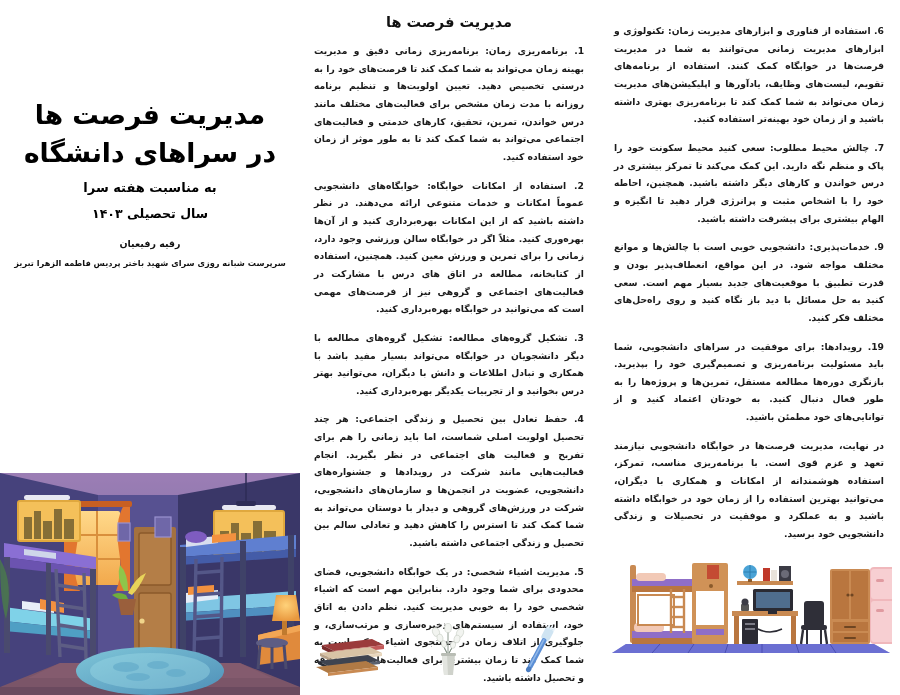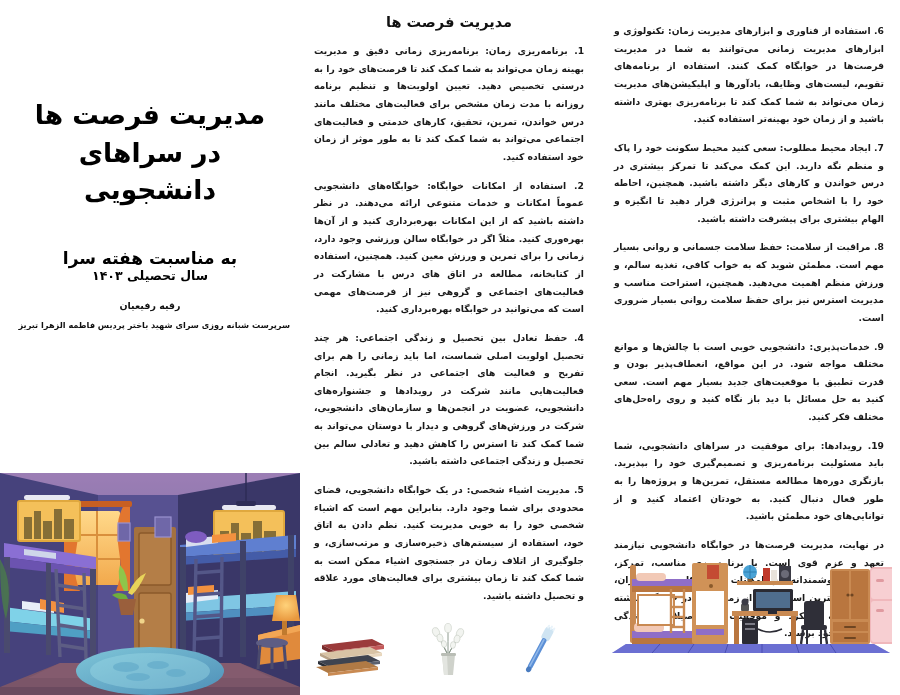--- a/index.html
+++ b/index.html
@@ -87,69 +87,69 @@
     width: 268px;
     text-align: center;
     font-size: 26.5px;
     font-weight: 900;
     line-height: 1.42;
     color: #000;
     letter-spacing: -0.3px;
     direction: rtl;
   }
   .cover-sub {
-    margin-top: 39px;
-    font-size: 17px;
+    margin-top: 9px;
+    font-size: 13px;
     font-weight: 900;
     color: #000;
     direction: rtl;
   }
   .cover-year {
+    margin-top: 11px;
     font-size: 12.5px;
     font-weight: 900;
     color: #000;
     direction: rtl;
   }
   .cover-author {
     margin-top: 17px;
     font-size: 9.5px;
     font-weight: 700;
     color: #111;
     direction: rtl;
   }
   .cover-role {
     margin-top: 9px;
     font-size: 8.2px;
     font-weight: 700;
     color: #111;
     direction: rtl;
-    text-align: right;
+    text-align: center;
     width: 280px;
   }
   .cover-logo { margin-top: 10px; }
   .cover-photo {
     position: absolute;
     left: 0; right: 0; bottom: 0;
     height: 222px;
     overflow: hidden;
   }
 </style>
 </head>
 <body>
 
 <div class="brochure">
 
   <div class="panel panel-right">
     <div class="rp-body">
 
       <p class="para"><span class="num">6.</span> <span class="lead">استفاده از فناوری و ابزارهای مدیریت زمان:</span> <span>تکنولوژی و ابزارهای مدیریت زمانی می‌توانند به شما در مدیریت فرصت‌ها در خوابگاه کمک کنند. استفاده از برنامه‌های تقویم، لیست‌های وظایف، یادآورها و اپلیکیشن‌های مدیریت زمان می‌تواند به شما کمک کند تا برنامه‌ریزی بهتری داشته باشید و از زمان خود بهینه‌تر استفاده کنید.</span></p>
 
-      <p class="para"><span class="num">7.</span> <span class="lead">ایجاد محیط مطلوب:</span> <span>سعی کنید محیط سکونت خود را پاک و منظم نگه دارید. این کمک می‌کند تا تمرکز بیشتری در درس خواندن و کارهای دیگر داشته باشید. همچنین، احاطه خود را با اشخاص مثبت و پرانرژی قرار دهید تا انگیزه و الهام بیشتری برای پیشرفت داشته باشید.</span></p>
-
-      <p class="para"><span class="num">8.</span> <span class="lead">مراقبت از سلامت:</span> <span>حفظ سلامت جسمانی و روانی بسیار مهم است. مطمئن شوید که به خواب کافی، تغذیه سالم، و ورزش منظم اهمیت می‌دهید. همچنین، استراحت مناسب و مدیریت استرس نیز برای حفظ سلامت روانی بسیار ضروری است.</span></p>
+      <p class="para"><span class="num">7.</span> <span class="lead">چالش محیط مطلوب:</span> <span>سعی کنید محیط سکونت خود را پاک و منظم نگه دارید. این کمک می‌کند تا تمرکز بیشتری در درس خواندن و کارهای دیگر داشته باشید. همچنین، احاطه خود را با اشخاص مثبت و پرانرژی قرار دهید تا انگیزه و الهام بیشتری برای پیشرفت داشته باشید.</span></p>
+
 
       <p class="para"><span class="num">9.</span> <span class="lead">خدمات‌پذیری:</span> <span>دانشجویی خوبی است با چالش‌ها و موانع مختلف مواجه شود. در این مواقع، انعطاف‌پذیر بودن و قدرت تطبیق با موقعیت‌های جدید بسیار مهم است. سعی کنید به حل مسائل با دید باز نگاه کنید و روی راه‌حل‌های مختلف فکر کنید.</span></p>
 
       <p class="para"><span class="num">19.</span> <span class="lead">رویدادها:</span> <span>برای موفقیت در سراهای دانشجویی، شما باید مسئولیت برنامه‌ریزی و تصمیم‌گیری خود را بپذیرید. بازنگری دوره‌ها مطالعه مستقل، تمرین‌ها و پروژه‌ها را به طور فعال دنبال کنید. به خودتان اعتماد کنید و از توانایی‌های خود مطمئن باشید.</span></p>
 
       <p class="para">در نهایت، مدیریت فرصت‌ها در خوابگاه دانشجویی نیازمند تعهد و عزم قوی است. با برنامه‌ریزی مناسب، تمرکز، استفاده هوشمندانه از امکانات و همکاری با دیگران، می‌توانید بهترین استفاده را از زمان خود در خوابگاه داشته باشید و به عملکرد و موفقیت در تحصیلات و زندگی دانشجویی خود برسید.</p>
     </div>
 
     <div class="rp-illus">
       <svg viewBox="0 0 284 110" width="100%" height="100%" preserveAspectRatio="xMidYMax meet">
@@ -255,20 +255,21 @@
 
   <div class="panel panel-mid">
     <div class="mp-body">
       <h1 class="mp-title">مدیریت فرصت ها</h1>
 
 
       <p class="para"><span class="num">1.</span> <span class="lead">برنامه‌ریزی زمان:</span> <span>برنامه‌ریزی زمانی دقیق و مدیریت بهینه زمان می‌تواند به شما کمک کند تا فرصت‌های خود را به درستی تخصیص دهید. تعیین اولویت‌ها و تنظیم برنامه روزانه با مدت زمان مشخص برای فعالیت‌های مختلف مانند درس خواندن، تمرین، تحقیق، کارهای خدمتی و فعالیت‌های اجتماعی می‌تواند به شما کمک کند تا به طور موثر از زمان خود استفاده کنید.</span></p>
 
       <p class="para"><span class="num">2.</span> <span class="lead">استفاده از امکانات خوابگاه:</span> <span>خوابگاه‌های دانشجویی عموماً امکانات و خدمات متنوعی ارائه می‌دهند. در نظر داشته باشید که از این امکانات بهره‌برداری کنید و از آن‌ها بهره‌وری کنید. مثلاً اگر در خوابگاه سالن ورزشی وجود دارد، زمانی را برای تمرین و ورزش معین کنید. همچنین، استفاده از کتابخانه، مطالعه در اتاق های درس با مشارکت در فعالیت‌های اجتماعی و گروهی نیز از فرصت‌های مهمی است که می‌توانید در خوابگاه بهره‌برداری کنید.</span></p>
 
+      <p class="para"><span class="num">3.</span> <span class="lead">تشکیل گروه‌های مطالعه:</span> <span>تشکیل گروه‌های مطالعه با دیگر دانشجویان در خوابگاه می‌تواند بسیار مفید باشد با همکاری و تبادل اطلاعات و دانش با دیگران، می‌توانید بهتر درس بخوانید و از تجربیات یکدیگر بهره‌برداری کنید.</span></p>
 
       <p class="para"><span class="num">4.</span> <span class="lead">حفظ تعادل بین تحصیل و زندگی اجتماعی:</span> <span>هر چند تحصیل اولویت اصلی شماست، اما باید زمانی را هم برای تفریح و فعالیت های اجتماعی در نظر بگیرید. انجام فعالیت‌هایی مانند شرکت در رویدادها و جشنواره‌های دانشجویی، عضویت در انجمن‌ها و سازمان‌های دانشجویی، شرکت در ورزش‌های گروهی و دیدار با دوستان می‌تواند به شما کمک کند تا استرس را کاهش دهید و تعادلی سالم بین تحصیل و زندگی اجتماعی داشته باشید.</span></p>
 
       <p class="para"><span class="num">5.</span> <span class="lead">مدیریت اشیاء شخصی:</span> <span>در یک خوابگاه دانشجویی، فضای محدودی برای شما وجود دارد. بنابراین مهم است که اشیاء شخصی خود را به خوبی مدیریت کنید. نظم دادن به اتاق خود، استفاده از سیستم‌های ذخیره‌سازی و مرتب‌سازی، و جلوگیری از اتلاف زمان در جستجوی اشیاء ممکن است به شما کمک کند تا زمان بیشتری برای فعالیت‌های مورد علاقه و تحصیل داشته باشید.</span></p>
     </div>
 
     <div class="mp-illus">
       <svg viewBox="0 0 280 60" width="100%" height="100%" preserveAspectRatio="xMidYMax meet">
 
         <g>
@@ -324,21 +325,21 @@
     </div>
   </div>
 
   <div class="divider d2"></div>
 
   <div class="panel panel-cover">
     <div class="cover-inner">
 
       <div class="cover-title">
         <div>مدیریت فرصت ها</div>
-        <div>در سراهای دانشجویی</div>
+        <div>در سراهای دانشگاه</div>
       </div>
 
       <div class="cover-sub">به مناسبت هفته سرا</div>
       <div class="cover-year">سال تحصیلی ۱۴۰۳</div>
       <div class="cover-author">رقیه رفیعیان</div>
       <div class="cover-role">سرپرست شبانه روزی سرای شهید باختر پردیس فاطمه الزهرا تبریز</div>
 
 
       <div class="cover-photo">
         <svg viewBox="0 0 300 222" width="100%" height="100%" preserveAspectRatio="xMidYMid slice">

